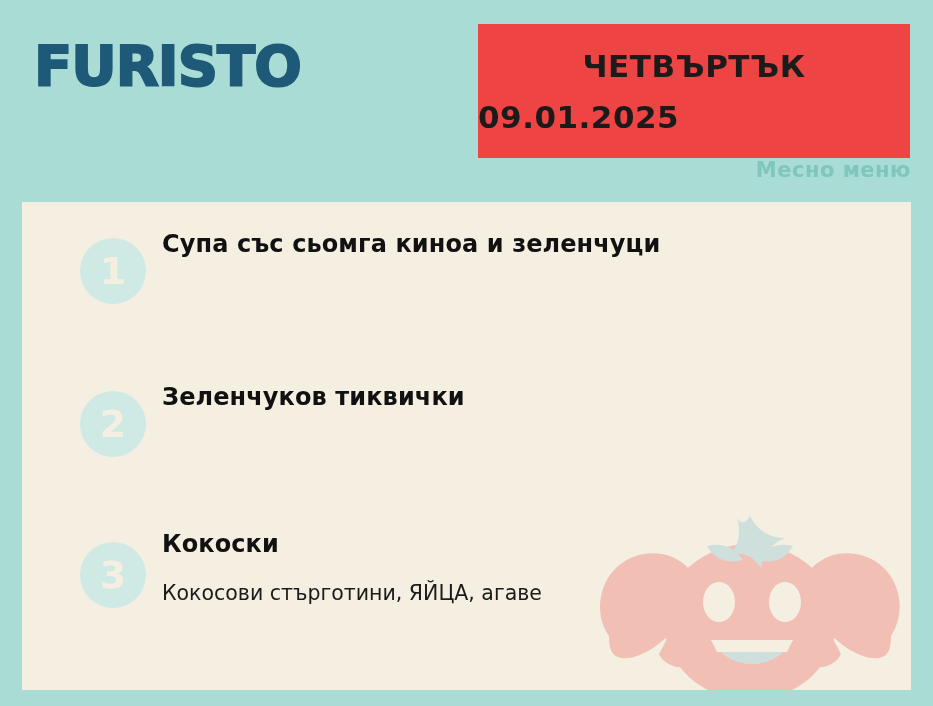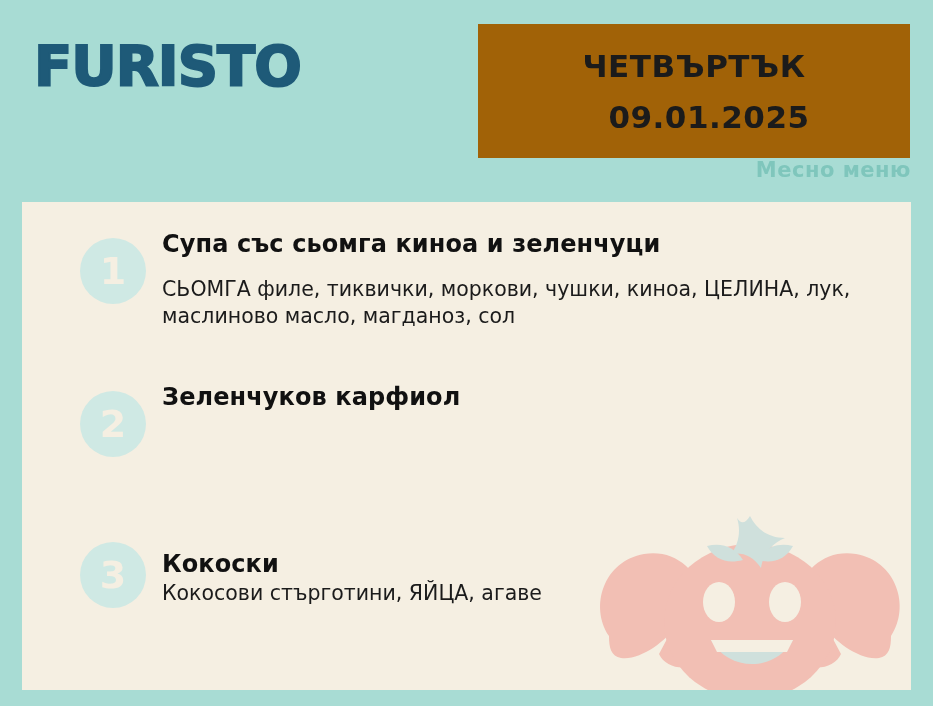--- a/index.html
+++ b/index.html
@@ -38,42 +38,41 @@
     color: #1e5a78;
     line-height: 1;
     -webkit-text-stroke: 2px #1e5a78;
   }
   .date-card {
     position: absolute;
     left: 478px;
     top: 24px;
     width: 432px;
     height: 134px;
-    background: #a16207;
+    background: #ef4444;
   }
   .date-card .dow {
     position: absolute;
     left: 0; right: 0;
     top: 24px;
     text-align: center;
     font-size: 31px;
     font-weight: bold;
     color: #1b1b1b;
     letter-spacing: 0.5px;
   }
   .date-card .date {
     position: absolute;
     left: 0; right: 0;
     top: 75px;
-    text-align: center;
+    text-align: left;
     font-size: 31px;
     font-weight: bold;
     color: #1b1b1b;
     letter-spacing: 0.5px;
-    padding-left: 30px;
   }
   .menu-kind {
     position: absolute;
     right: 22px;
     top: 158px;
     font-size: 21px;
     font-weight: bold;
     color: #7fc6bc;
     letter-spacing: 0.5px;
   }
@@ -138,21 +137,21 @@
   #dish-1 .dish-title { top: 18px; }
   #dish-1 .dish-desc { top: 64px; }
   
   #dish-2 { top: 165px; height: 150px; }
   #dish-2 .dish-num { top: 24px; }
   #dish-2 .dish-title { top: 16px; }
   #dish-2 .dish-desc { top: 62px; }
   
   #dish-3 { top: 320px; height: 120px; }
   #dish-3 .dish-num { top: 20px; }
-  #dish-3 .dish-title { top: 28px; text-align: center; }
+  #dish-3 .dish-title { top: 8px; text-align: center; }
   #dish-3 .dish-desc { top: 58px; }
 
   .content-layer { position: relative; z-index: 2; }
 </style>
 </head>
 <body>
 
 <div class="poster">
 
   <div class="header">
@@ -187,26 +186,25 @@
 
       <path d="M132 214 C150 246 196 246 214 214 Z" fill="#cfe0dc"></path>
       <path d="M132 214 L214 214 L208 226 L138 226 Z" fill="#f5efe2"></path>
     </svg>
 
     <div class="content-layer">
 
       <div class="dish" id="dish-1">
         <div class="dish-num">1</div>
         <div class="dish-title">Супа със сьомга киноа и зеленчуци</div>
-        <div class="dish-desc">СЬОМГА филе, тиквички, моркови, чушки, киноа, ЦЕЛИНА, лук, маслиново масло, магданоз, сол</div>
       </div>
 
       <div class="dish" id="dish-2">
         <div class="dish-num">2</div>
-        <div class="dish-title">Зеленчуков карфиол</div>
+        <div class="dish-title">Зеленчуков тиквички</div>
       </div>
 
       <div class="dish" id="dish-3">
         <div class="dish-num">3</div>
         <div class="dish-title">Кокоски</div>
         <div class="dish-desc">Кокосови стърготини, ЯЙЦА, агаве</div>
       </div>
 
     </div>
   </div>

